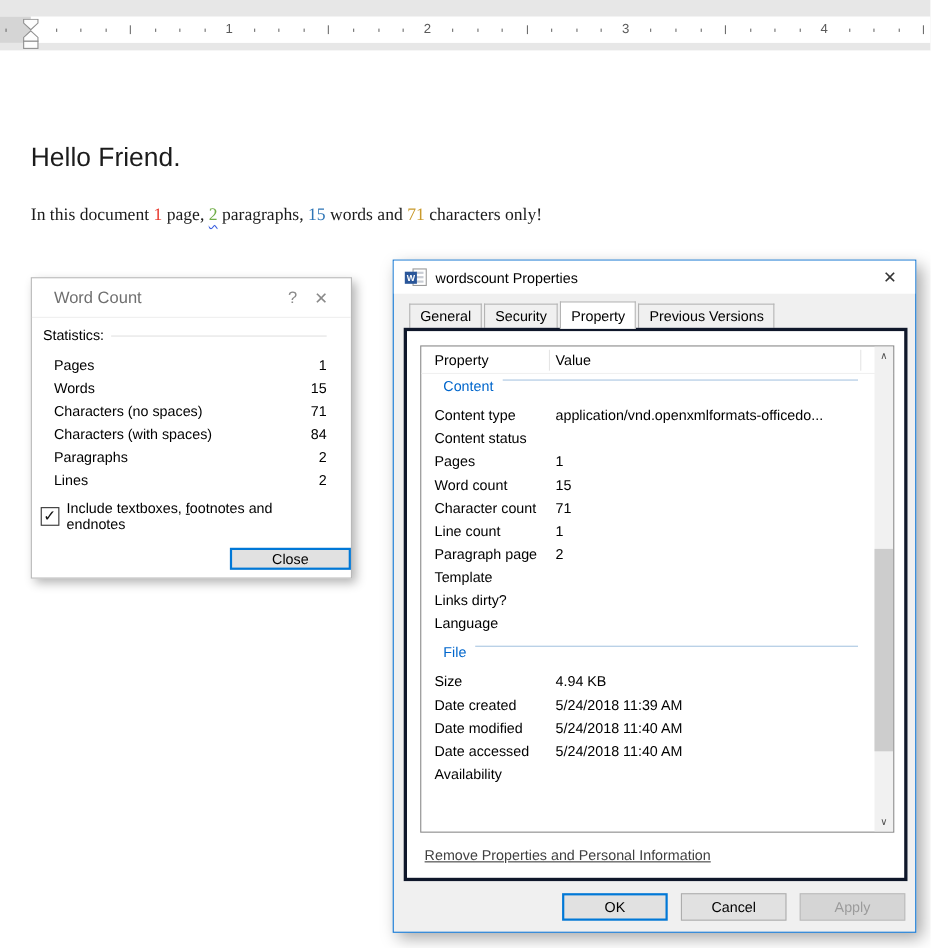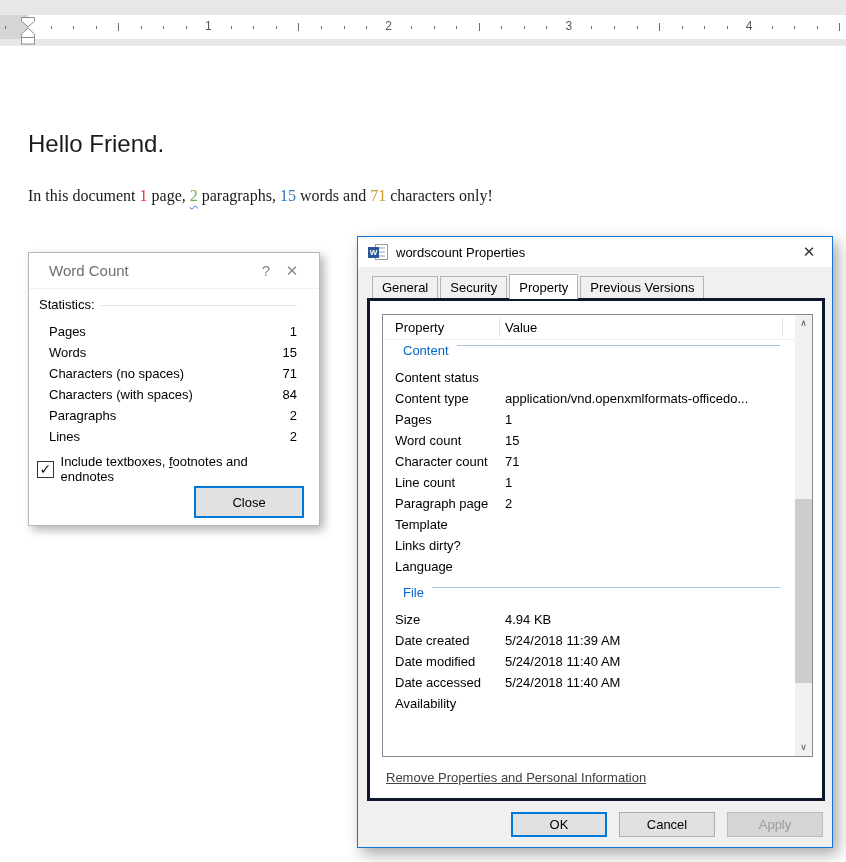--- a/index.html
+++ b/index.html
@@ -40,21 +40,21 @@
   .wc-row .lbl { flex:1; }
   .wc-row .val { width:30px; text-align:right; }
   .wc-check-row { display:flex; align-items:center; margin-top:7px; margin-left:-2px; cursor:default; }
   .checkbox { width:17px; height:17px; border:1px solid #333; background:#fff; display:inline-flex;
               align-items:center; justify-content:center; margin-right:7px; }
   .checkbox .check { font-size:14px; line-height:1; color:#111; }
   .ak { text-decoration:underline; }
   .btn { font-family:"Liberation Sans", sans-serif; font-size:13px; color:#000;
          background:#e1e1e1; border:1px solid #adadad; cursor:default; }
   .btn.default { border:2px solid #0078d7; }
-  .wc-close-btn { position:absolute; right:15px; bottom:8px; width:110px; height:32px; }
+  .wc-close-btn { position:absolute; right:0; bottom:8px; width:110px; height:20px; }
 
   
   .prop-dialog { position:absolute; left:357px; top:236px; width:476px; height:612px;
                  background:#f0f0f0; border:1px solid #1077d6;
                  box-shadow:5px 6px 14px rgba(0,0,0,.35); font-size:13px; color:#000; }
   .prop-titlebar { height:30px; background:#fff; display:flex; align-items:center; padding:0 12px 0 10px; }
   .prop-title { flex:1; margin-left:8px; font-size:13px; color:#000; }
   .prop-x { color:#333; font-size:15px; width:22px; text-align:center; }
   .word-icon { position:relative; width:20px; height:17px; display:inline-block; }
   .word-icon .page { position:absolute; right:0; top:0; width:13px; height:16px; background:#fff;
@@ -229,26 +229,26 @@
           <span class="col-val">Value</span>
           <span class="vsep1"></span>
           <span class="vsep2"></span>
         </div>
         <div class="prop-rows" id="prop-rows">
             <div class="sec-header">
               <span class="sec-title">Content</span>
               <span class="sec-line"></span>
             </div>
             <div class="prop-row">
-              <span class="plbl">Content status</span>
-              <span class="pval"></span>
-            </div>
-            <div class="prop-row">
               <span class="plbl">Content type</span>
               <span class="pval">application/vnd.openxmlformats-officedo...</span>
+            </div>
+            <div class="prop-row">
+              <span class="plbl">Content status</span>
+              <span class="pval"></span>
             </div>
             <div class="prop-row">
               <span class="plbl">Pages</span>
               <span class="pval">1</span>
             </div>
             <div class="prop-row">
               <span class="plbl">Word count</span>
               <span class="pval">15</span>
             </div>
             <div class="prop-row">

